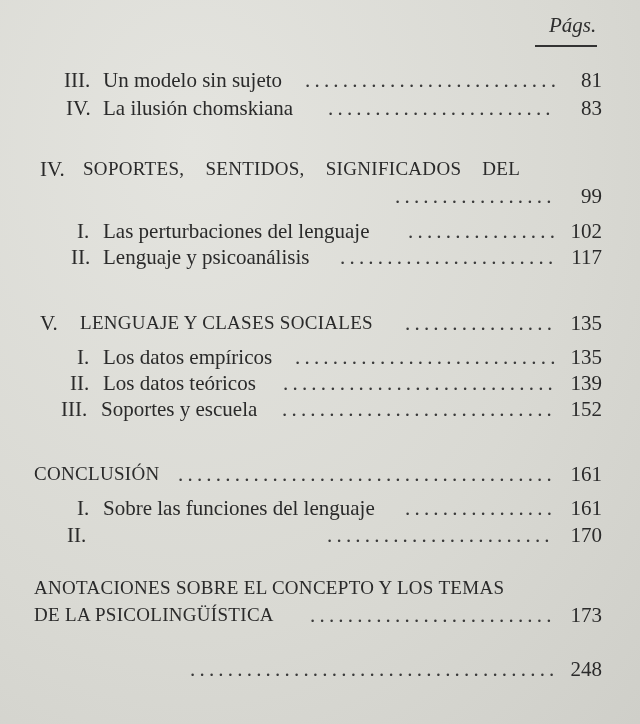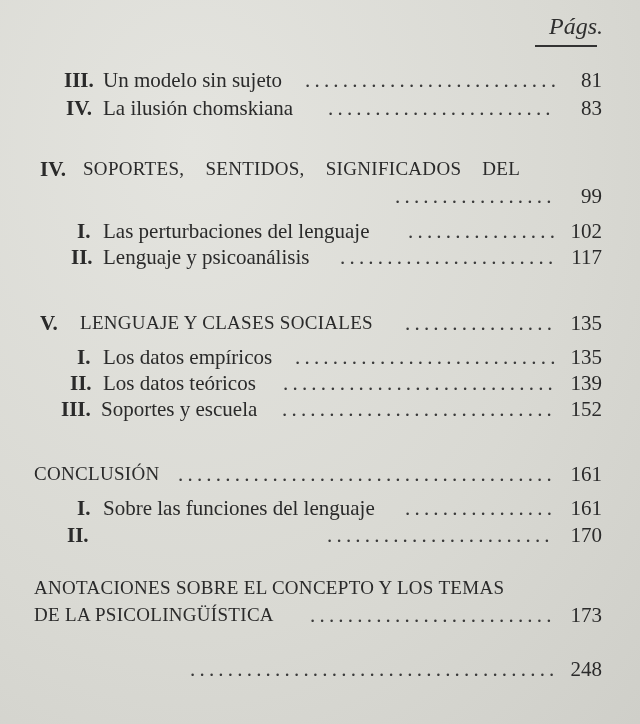--- a/index.html
+++ b/index.html
@@ -6,32 +6,32 @@
     body {
       width: 640px; height: 724px; overflow: hidden;
       background: #dcdcd6;
       background-image: radial-gradient(ellipse at 30% 20%, #e4e4df 0%, #d9d9d3 60%, #cfcfc9 100%);
       font-family: "Liberation Serif", "DejaVu Serif", serif;
       color: #2a2a2a;
       position: relative;
     }
     .pags {
       position: absolute; left: 549px; top: 13px;
-      font-style: italic; font-size: 24px; color: #2e2e2e;
+      font-style: italic; font-size: 21px; color: #2e2e2e;
     }
     .pags-rule {
       position: absolute; left: 535px; top: 45px; width: 62px; height: 2px;
       background: #333;
     }
     .row {
       position: absolute; left: 0; width: 640px; height: 28px;
       font-size: 21px; line-height: 28px; white-space: nowrap;
     }
     .num {
-      position: absolute; text-align: left; font-weight: bold;
+      position: absolute; text-align: left;
     }
     .label {
       position: absolute;
     }
     .dots {
       position: absolute; overflow: hidden; letter-spacing: 4.2px; color: #3a3a3a;
     }
     .page {
       position: absolute; right: 38px; text-align: left;
     }

